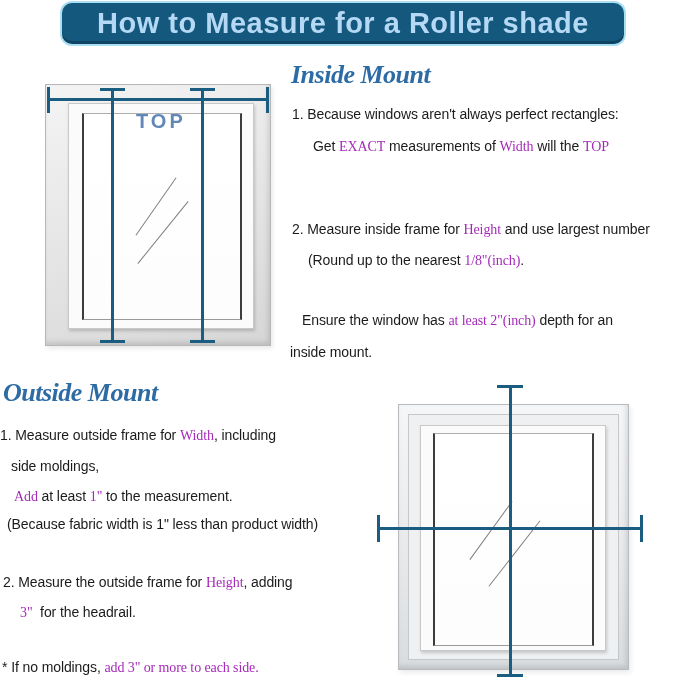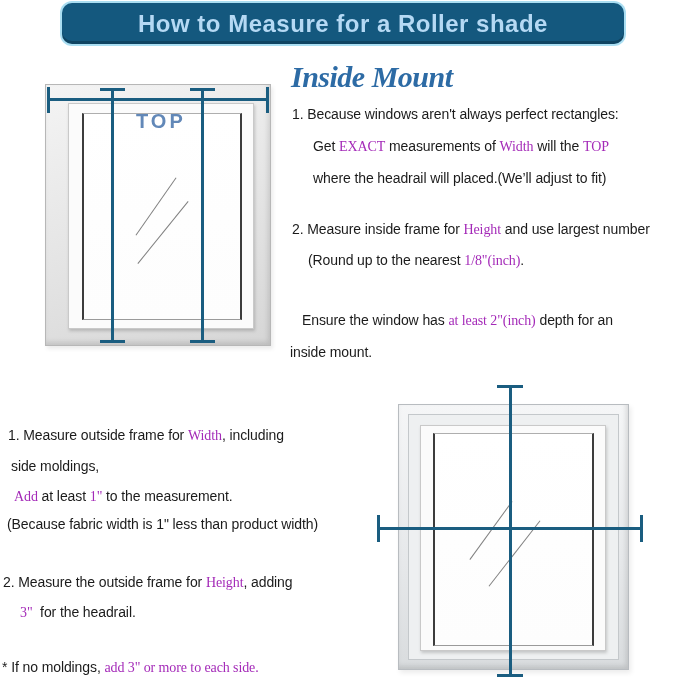--- a/index.html
+++ b/index.html
@@ -8,27 +8,27 @@
     font-family:"Liberation Sans",sans-serif;color:#1b1b1b;
   }
   
   .banner{
     position:absolute;left:62px;top:3px;width:562px;height:41px;
     background:var(--banner-bg);border-radius:10px;
     box-shadow:0 0 0 2px #aadef2, inset 0 -3px 0 rgba(0,0,0,.22);
     display:flex;align-items:center;justify-content:center;
   }
   .banner span{
-    font-size:24px;font-weight:700;color:var(--banner-text);letter-spacing:.5px;
+    font-size:29px;font-weight:700;color:var(--banner-text);letter-spacing:.5px;
     white-space:nowrap;
   }
   
   .mount-heading{
     position:absolute;font-family:"Liberation Serif",serif;font-style:italic;
-    font-weight:600;font-size:30px;color:var(--heading-blue);letter-spacing:-.5px;
+    font-weight:600;font-size:26px;color:var(--heading-blue);letter-spacing:-.5px;
     white-space:nowrap;
   }
   .txt{
     position:absolute;font-size:14px;letter-spacing:-.1px;white-space:pre-wrap;
   }
   .hl{color:var(--accent-purple);font-family:Liberation Serif, serif;}
   .top-label{
     position:absolute;left:136px;top:110px;z-index:6;
     font-size:20px;font-weight:700;letter-spacing:3px;color:var(--top-label-blue);
   }
@@ -113,30 +113,30 @@
   <div class="ml" style="left:497px;top:385px;width:26px;height:3px"></div>
   <div class="ml" style="left:497px;top:674px;width:26px;height:3px"></div>
   <div class="ml" style="left:378px;top:527px;width:265px;height:3px"></div>
   <div class="ml" style="left:377px;top:515px;width:3px;height:27px"></div>
   <div class="ml" style="left:640px;top:515px;width:3px;height:27px"></div>
 
   <div class="mount-heading" style="left:291px;top:60px">Inside Mount</div>
 
   <div class="txt" style="left:292px;top:106px"><span>1. Because windows aren't always perfect rectangles:</span></div>
   <div class="txt" style="left:313px;top:138px"><span>Get </span><span class="hl">EXACT</span><span> measurements of </span><span class="hl">Width</span><span> will the </span><span class="hl">TOP</span></div>
-  <div class="txt" style="left:313px;top:170px"><span>where the headrail will placed.(We’ll adjust to fit)</span></div>
 
   <div class="txt" style="left:292px;top:221px"><span>2. Measure inside frame for </span><span class="hl">Height</span><span> and use largest number</span></div>
   <div class="txt" style="left:308px;top:252px"><span>(Round up to the nearest </span><span class="hl">1/8"(inch)</span><span>.</span></div>
 
   <div class="txt" style="left:302px;top:312px"><span>Ensure the window has </span><span class="hl">at least 2"(inch)</span><span> depth for an</span></div>
   <div class="txt" style="left:290px;top:344px"><span>inside mount.</span></div>
 
+  <div class="mount-heading" style="left:3px;top:378px">Outside Mount</div>
 
-  <div class="txt" style="left:8px;top:427px"><span>1. Measure outside frame for </span><span class="hl">Width</span><span>, including</span></div>
+  <div class="txt" style="left:0;top:427px"><span>1. Measure outside frame for </span><span class="hl">Width</span><span>, including</span></div>
   <div class="txt" style="left:11px;top:458px"><span>side moldings,</span></div>
   <div class="txt" style="left:14px;top:488px"><span class="hl">Add</span><span> at least </span><span class="hl">1"</span><span> to the measurement.</span></div>
   <div class="txt" style="left:7px;top:516px"><span>(Because fabric width is 1" less than product width)</span></div>
 
   <div class="txt" style="left:3px;top:574px"><span>2. Measure the outside frame for </span><span class="hl">Height</span><span>, adding</span></div>
   <div class="txt" style="left:20px;top:604px"><span class="hl">3"</span><span>  for the headrail.</span></div>
 
   <div class="txt" style="left:2px;top:659px"><span>* If no moldings, </span><span class="hl">add 3" or more to each side.</span></div>
 
 </div>

